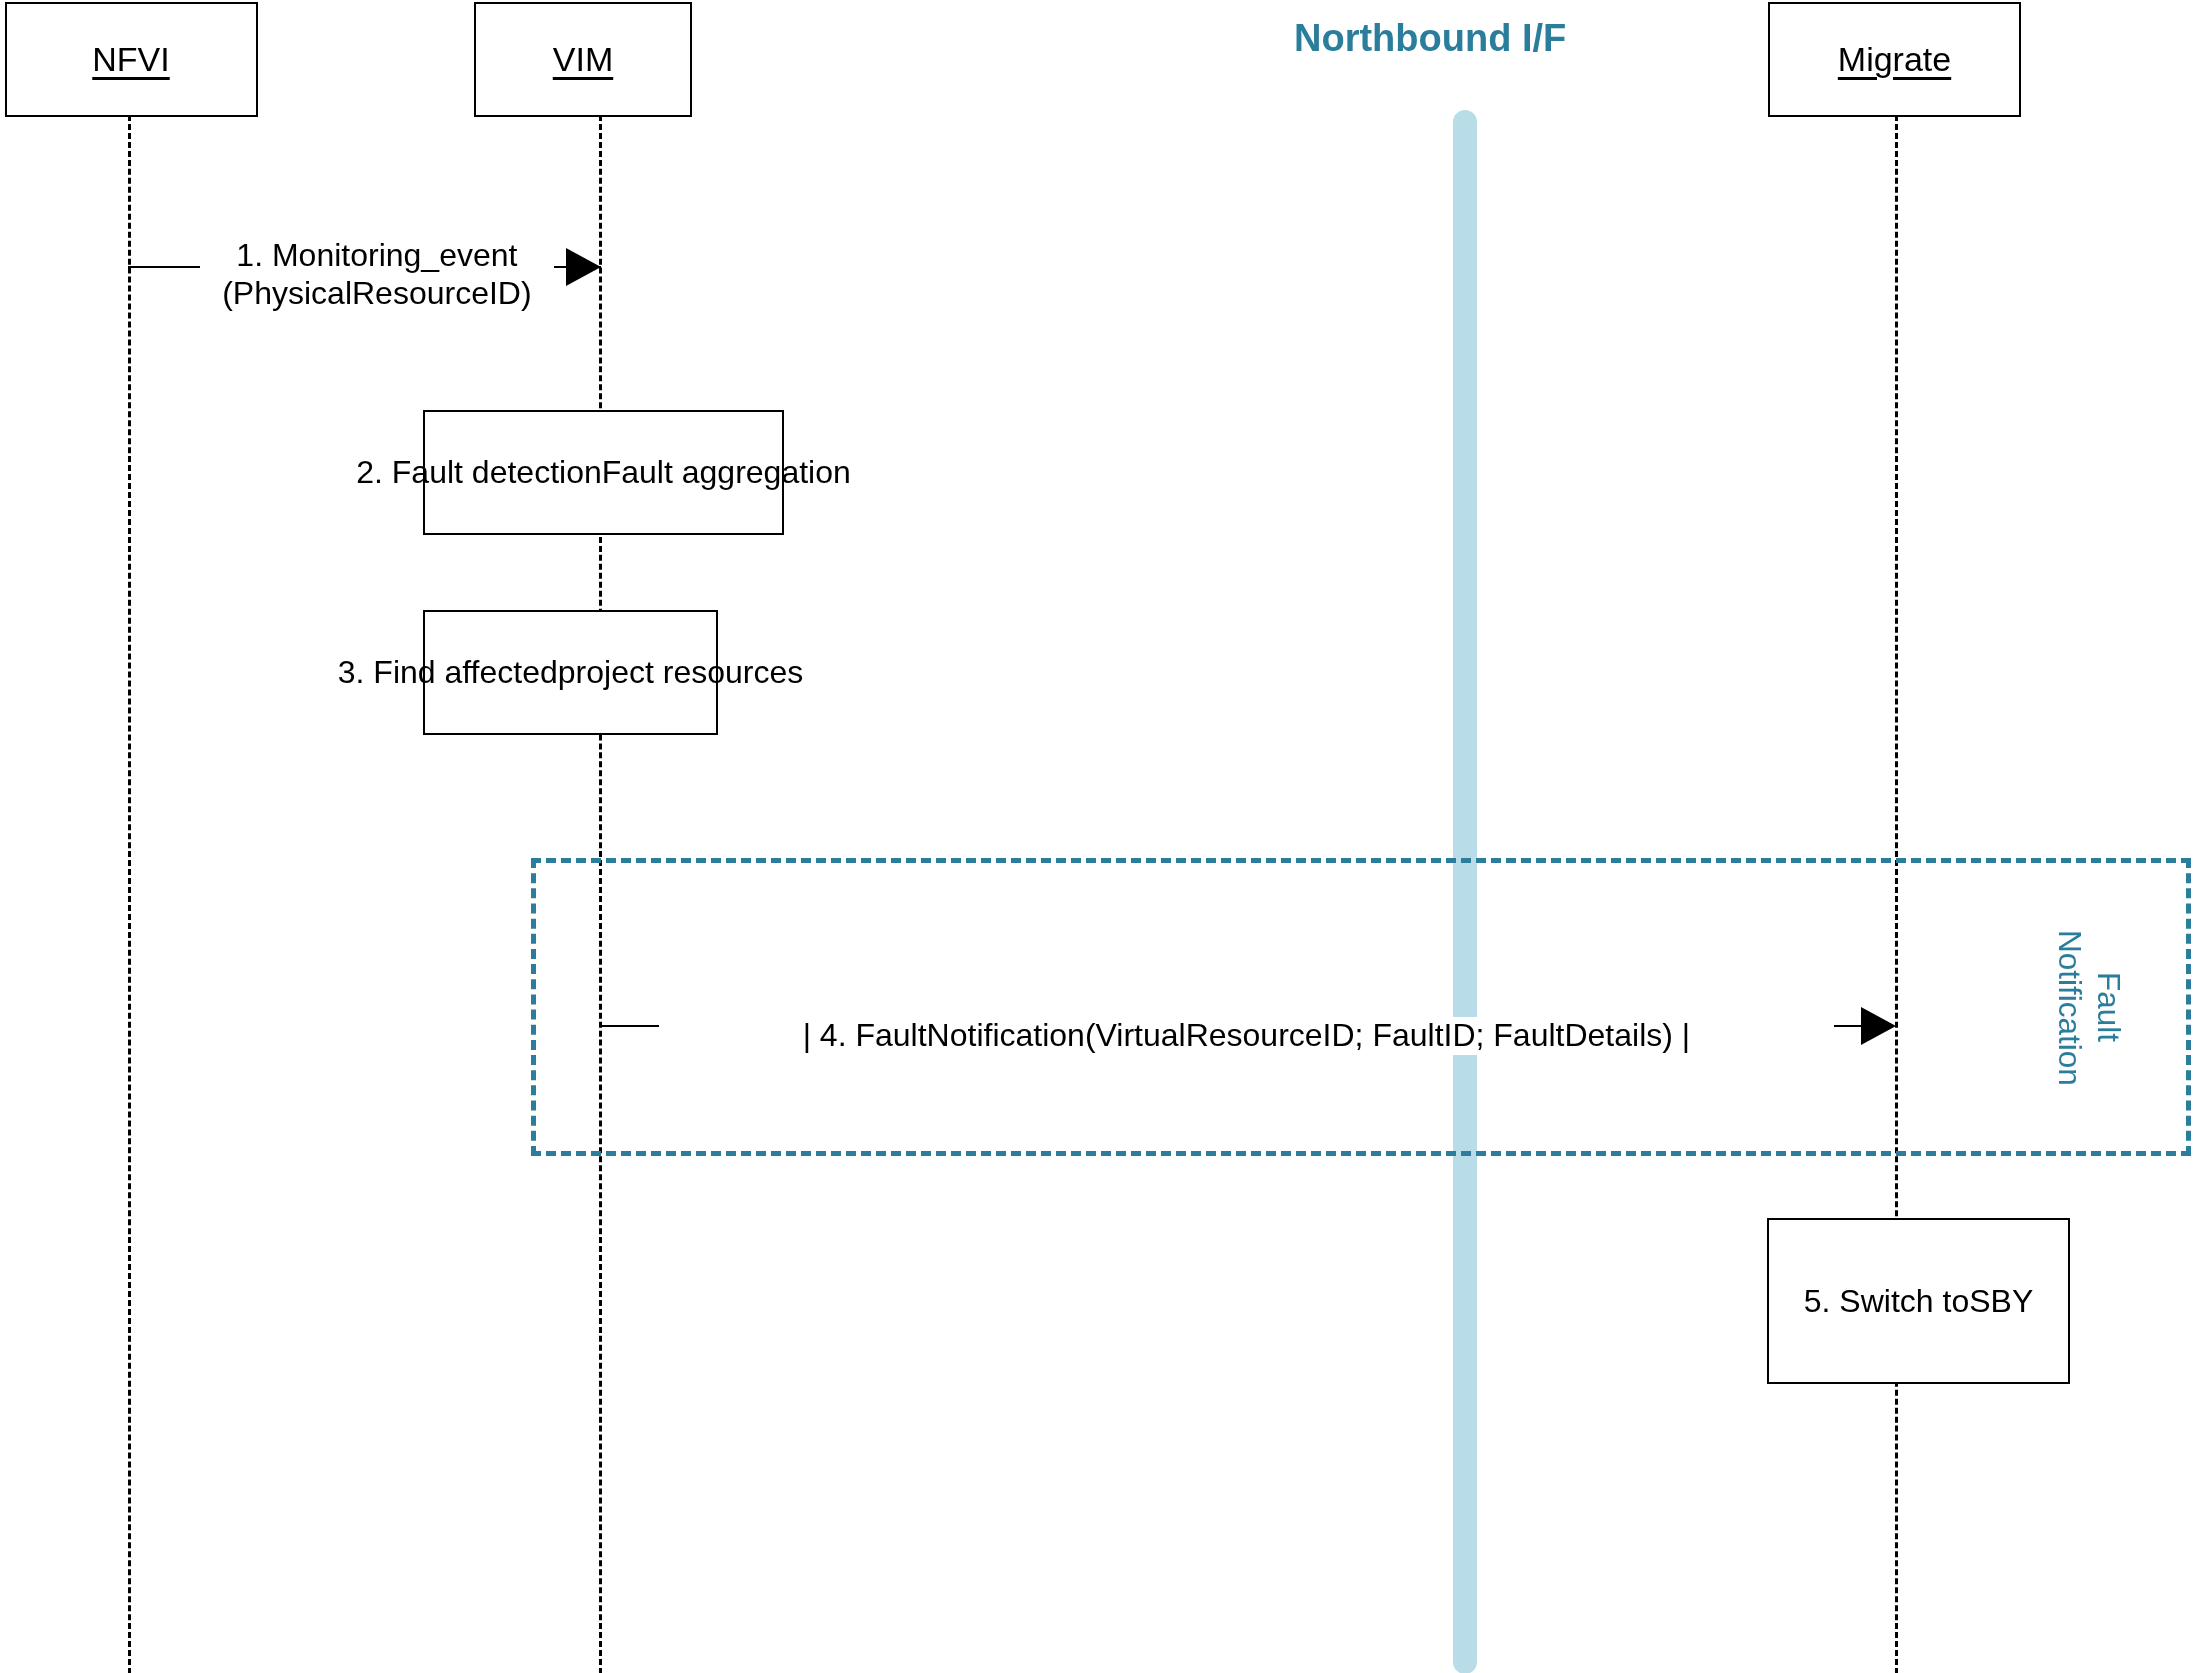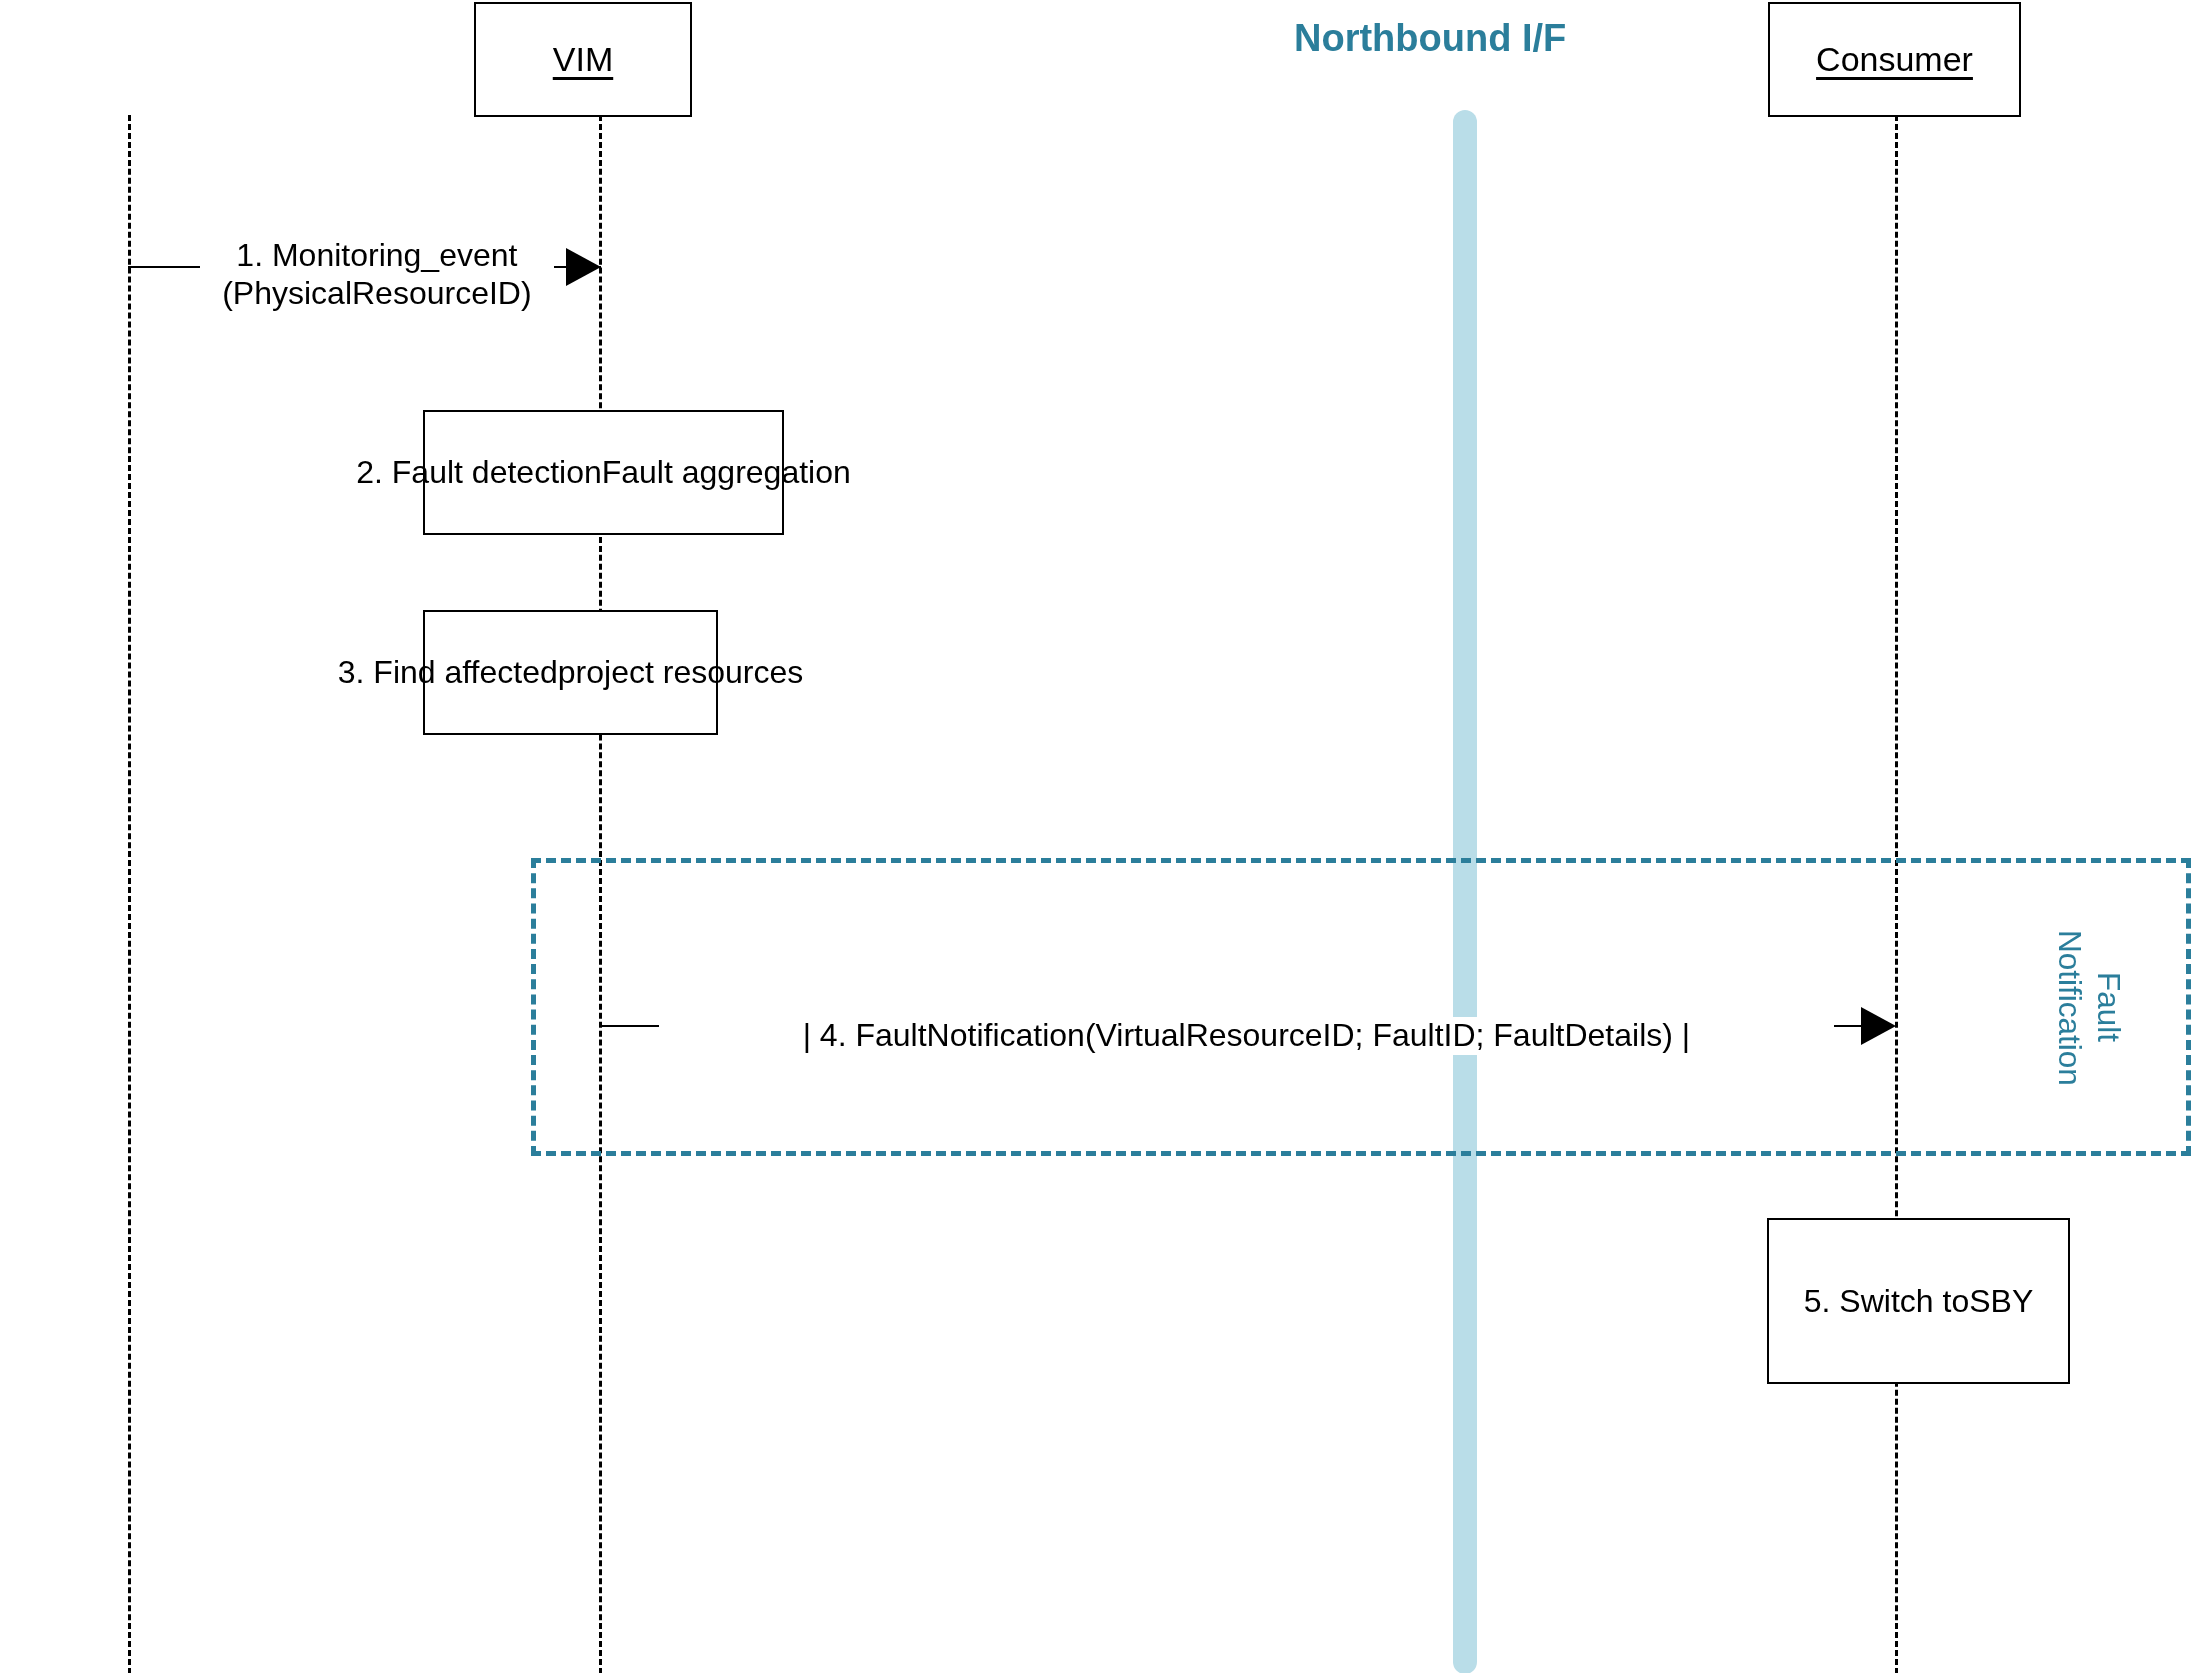--- a/index.html
+++ b/index.html
@@ -144,27 +144,30 @@
 
 <div id="canvas">
 
   <div class="lifeline" style="left:128px; top:115px; height:1559px;"></div>
   <div class="lifeline" style="left:599px; top:115px; height:1559px;"></div>
   <div class="lifeline" style="left:1895px; top:115px; height:1559px;"></div>
 
   <div class="nb-bar" style="left:1453px; top:110px; width:23.6px; height:1564px;"></div>
   <div class="nb-title" style="left:1294px; top:17px;font-weight:bold;">Northbound I/F</div>
 
+  <div class="actor-box" style="left:4.5px; top:2.3px; width:253px; height:115px;">
+    <span class="actor-label">NFVI</span>
+  </div>
 
   <div class="actor-box" style="left:474px; top:2.3px; width:218px; height:115px;">
     <span class="actor-label">VIM</span>
   </div>
 
   <div class="actor-box" style="left:1768px; top:2.3px; width:253px; height:115px;">
-    <span class="actor-label">Consumer</span>
+    <span class="actor-label">Migrate</span>
   </div>
 
   <div class="msg-line" style="left:128px; top:266px; width:473px;"></div>
   <div class="msg-arrow" style="left:566px; top:248px;"></div>
   <div class="msg-label" id="msg1-label" style="left:200px; top:221px; width:338px;">
     <span class="line">1. Monitoring_event</span>
     <span class="line">(PhysicalResourceID)</span>
   </div>
 
   <div class="action-box" style="left:423px; top:410px; width:361px; height:125px;">

